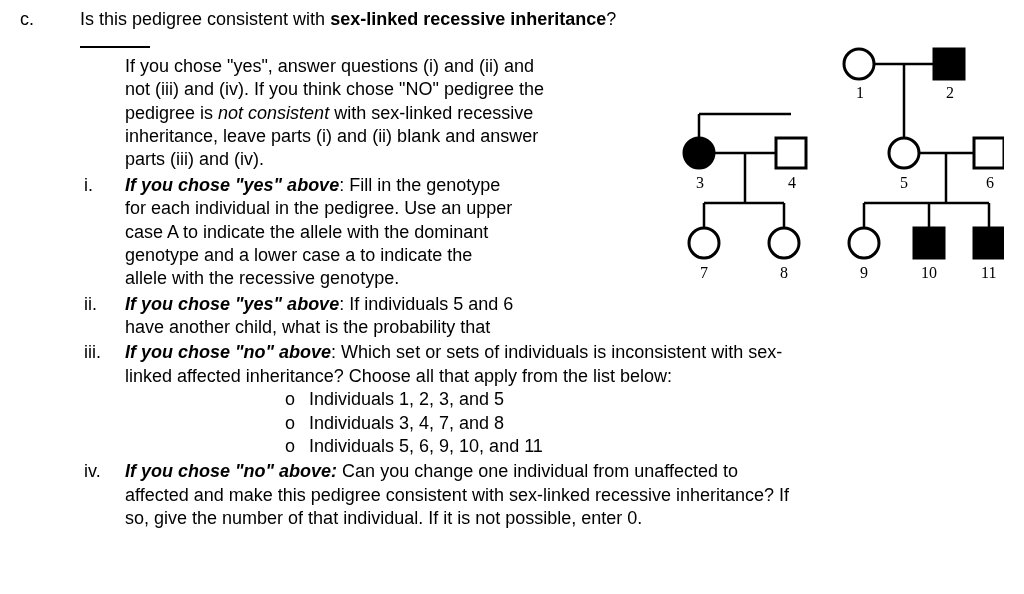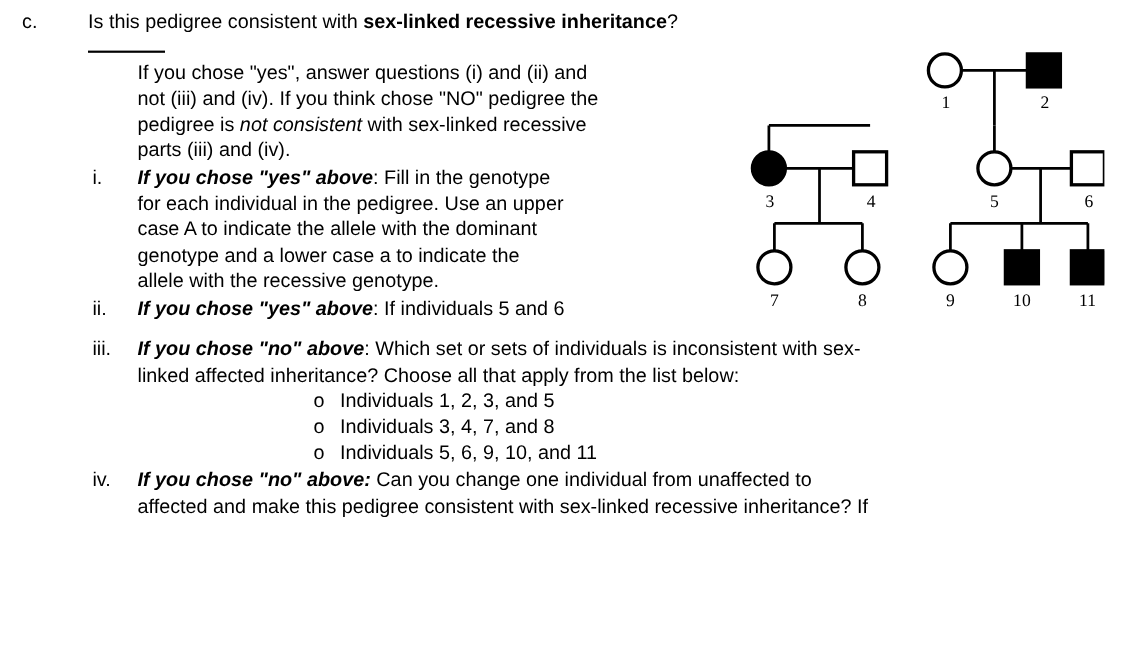--- a/index.html
+++ b/index.html
@@ -93,36 +93,38 @@
   <div class="q-body">
     <div class="container">
       <div class="text-content">
         <div>
           <span>Is this pedigree consistent with </span><span class="bold">sex-linked recessive inheritance</span><span>?</span><span class="blank"></span>
         </div>
         <div class="intro-indent">
           <div>If you chose "yes", answer questions (i) and (ii) and</div>
           <div>not (iii) and (iv). If you think chose "NO" pedigree the</div>
           <div><span>pedigree is </span><span class="italic">not consistent</span><span> with sex-linked recessive</span></div>
+          <div>inheritance, leave parts (i) and (ii) blank and answer</div>
           <div>parts (iii) and (iv).</div>
         </div>
         <div class="sub-q">
           <div class="sub-num">i.</div>
           <div class="sub-body">
             <span class="bold-italic">If you chose "yes" above</span><span>: Fill in the genotype</span>
             <div>for each individual in the pedigree. Use an upper</div>
             <div>case A to indicate the allele with the dominant</div>
             <div>genotype and a lower case a to indicate the</div>
             <div>allele with the recessive genotype.</div>
           </div>
         </div>
         <div class="sub-q">
           <div class="sub-num">ii.</div>
           <div class="sub-body">
             <span class="bold-italic">If you chose "yes" above</span><span>: If individuals 5 and 6</span>
+            <div>have another child, what is the probability that</div>
           </div>
         </div>
       </div>
       <div class="pedigree">
         <svg width="340" height="260" viewBox="0 0 340 260">
 
           <line class="line" x1="210" y1="26" x2="270" y2="26"></line>
           <line class="line" x1="240" y1="26" x2="240" y2="76"></line>
           <circle class="circle-u" cx="195" cy="26" r="15"></circle>
           <rect class="square-f" x="270" y="11" width="30" height="30"></rect>
@@ -179,17 +181,18 @@
         <div class="option"><span class="option-bullet">o</span><span>Individuals 3, 4, 7, and 8</span></div>
         <div class="option"><span class="option-bullet">o</span><span>Individuals 5, 6, 9, 10, and 11</span></div>
       </div>
     </div>
 
     <div class="sub-q">
       <div class="sub-num">iv.</div>
       <div class="sub-body">
         <span class="bold-italic">If you chose "no" above:</span><span> Can you change one individual from unaffected to</span>
         <div>affected and make this pedigree consistent with sex-linked recessive inheritance? If</div>
+        <div>so, give the number of that individual. If it is not possible, enter 0.</div>
       </div>
     </div>
 
   </div>
 </div>
 
 </body></html>

